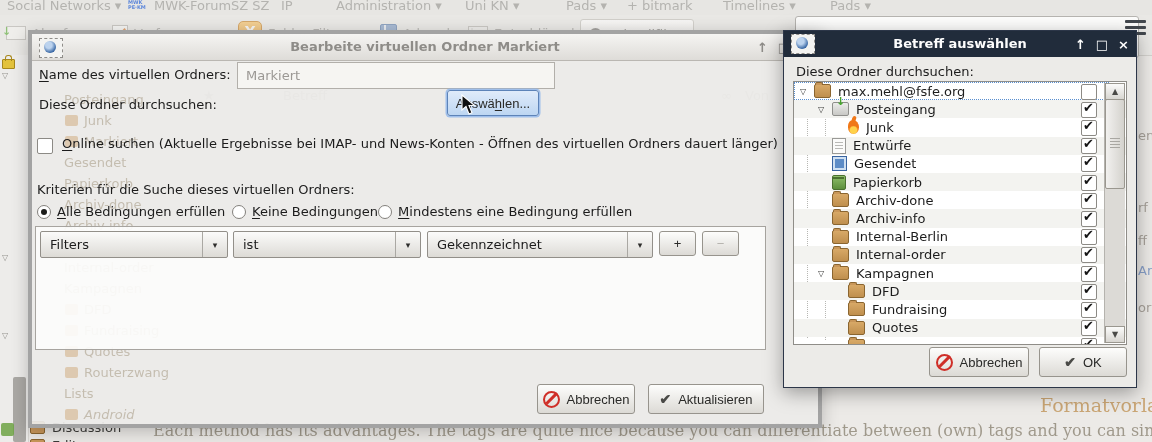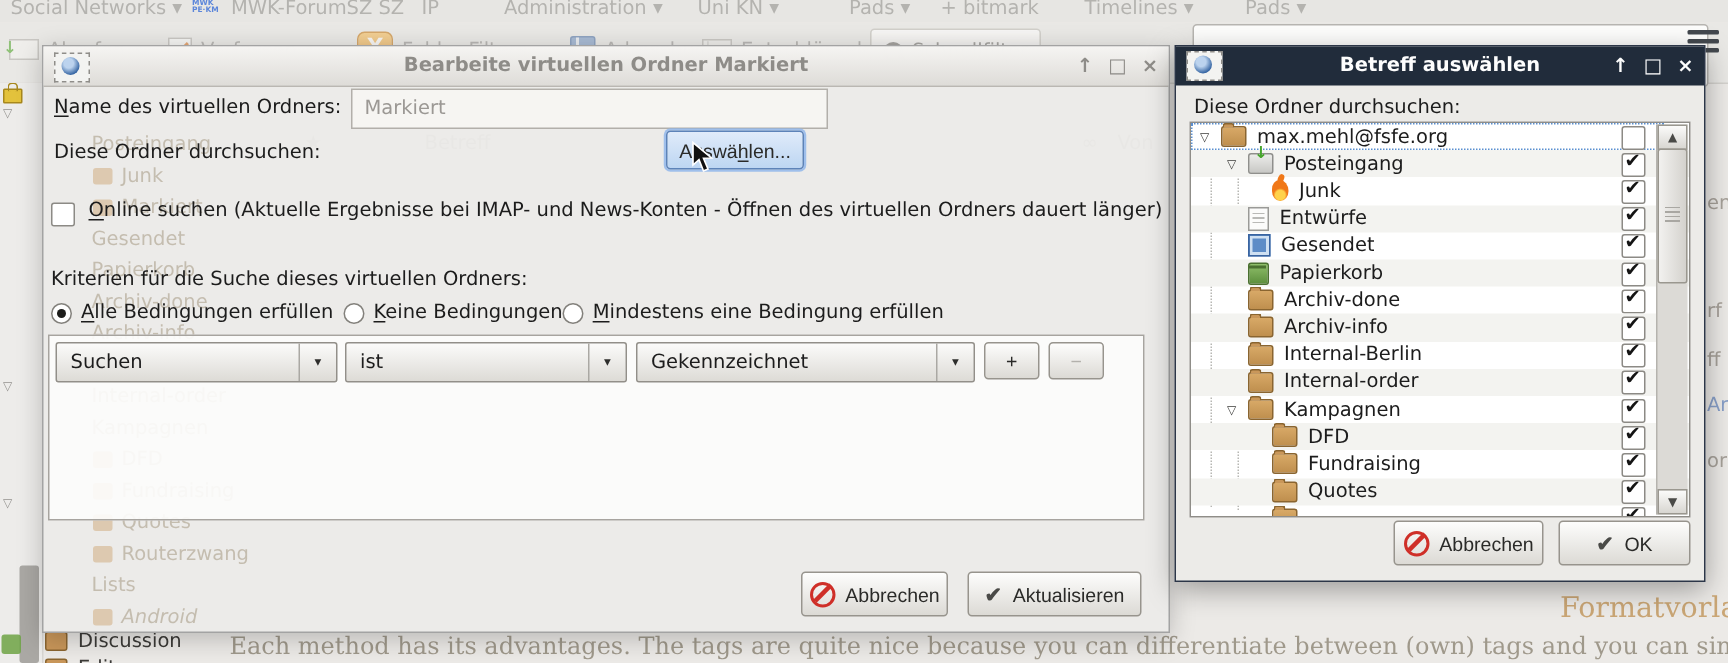--- a/index.html
+++ b/index.html
@@ -62,21 +62,21 @@
   .combo{position:absolute;height:25px;background:linear-gradient(#fbfbfa,#dddbd6);border:1px solid #928f89;border-radius:2px;display:flex;align-items:center;}
   .combo .lbl{flex:1;padding:0 9px;font-size:13px;}
   .combo .arr{width:24px;align-self:stretch;border-left:1px solid #aaa8a3;display:flex;align-items:center;justify-content:center;font-size:9px;color:#2e2e2c;}
   .cb{display:inline-block;width:14px;height:14px;background:#fff;border:1px solid #8c8a85;border-radius:2px;position:relative;flex:none;}
   .cb.on::after{content:"✔";position:absolute;left:1px;top:-3px;font-size:13px;font-weight:bold;color:#141414;}
   .radio{display:inline-block;width:12px;height:12px;border:1px solid #83817c;border-radius:50%;background:#fff;position:relative;flex:none;}
   .radio.on::after{content:"";position:absolute;left:3px;top:3px;width:6px;height:6px;border-radius:50%;background:#1d1d1b;}
   u{text-underline-offset:2px;}
   
   #edit-dialog{position:absolute;left:28px;top:30px;width:750px;height:390px;background:rgba(236,235,232,.93);
-               border:1px solid #a3a3a3;box-shadow:0 4px 16px rgba(0,0,0,.22);}
+               border:4px solid #a3a3a3;box-shadow:0 4px 16px rgba(0,0,0,.22);padding-left:36px;}
   #edit-dialog .titlebar{background:linear-gradient(rgba(246,245,243,.95),rgba(221,219,215,.95));border-bottom:1px solid #bab7b2;}
   #edit-dialog .cap,#edit-dialog .winctl{color:#8e8c88;}
   #ghost-layer{position:absolute;inset:26px 0 0 0;overflow:hidden;pointer-events:none;}
   .grow{position:absolute;display:flex;align-items:center;gap:6px;color:rgba(122,104,70,.35);font-size:13px;}
   .gfold{width:13px;height:11px;background:rgba(201,151,90,.4);border-radius:2px;flex:none;}
   .ed-label{position:absolute;white-space:nowrap;}
   #name-field{position:absolute;left:205px;top:28px;width:300px;height:25px;background:#f6f5f2;border:1px solid #b2afaa;
               color:#9b9894;line-height:25px;padding:0 8px;}
   #choose-btn{left:415px;top:56px;width:92px;height:26px;background:linear-gradient(#e0ebfa,#bdd6f2);
               border:1px solid #5d83b8;box-shadow:0 0 0 1.5px rgba(140,180,235,.8);}
@@ -313,21 +313,21 @@
         <span><u>K</u><span>eine Bedingungen</span></span>
       </span>
       <span class="radio-item" style="width:258px">
         <span class="radio"></span>
         <span><u>M</u><span>indestens eine Bedingung erfüllen</span></span>
       </span>
     </div>
 
     <div id="criteria-box">
       <div class="combo" style="left:4px;top:4px;width:186px">
-        <span class="lbl">Suchen</span>
+        <span class="lbl">Filters</span>
         <span class="arr">▾</span>
       </div>
       <div class="combo" style="left:197px;top:4px;width:186px">
         <span class="lbl">ist</span>
         <span class="arr">▾</span>
       </div>
       <div class="combo" style="left:391px;top:4px;width:224px">
         <span class="lbl">Gekennzeichnet</span>
         <span class="arr">▾</span>
       </div>

